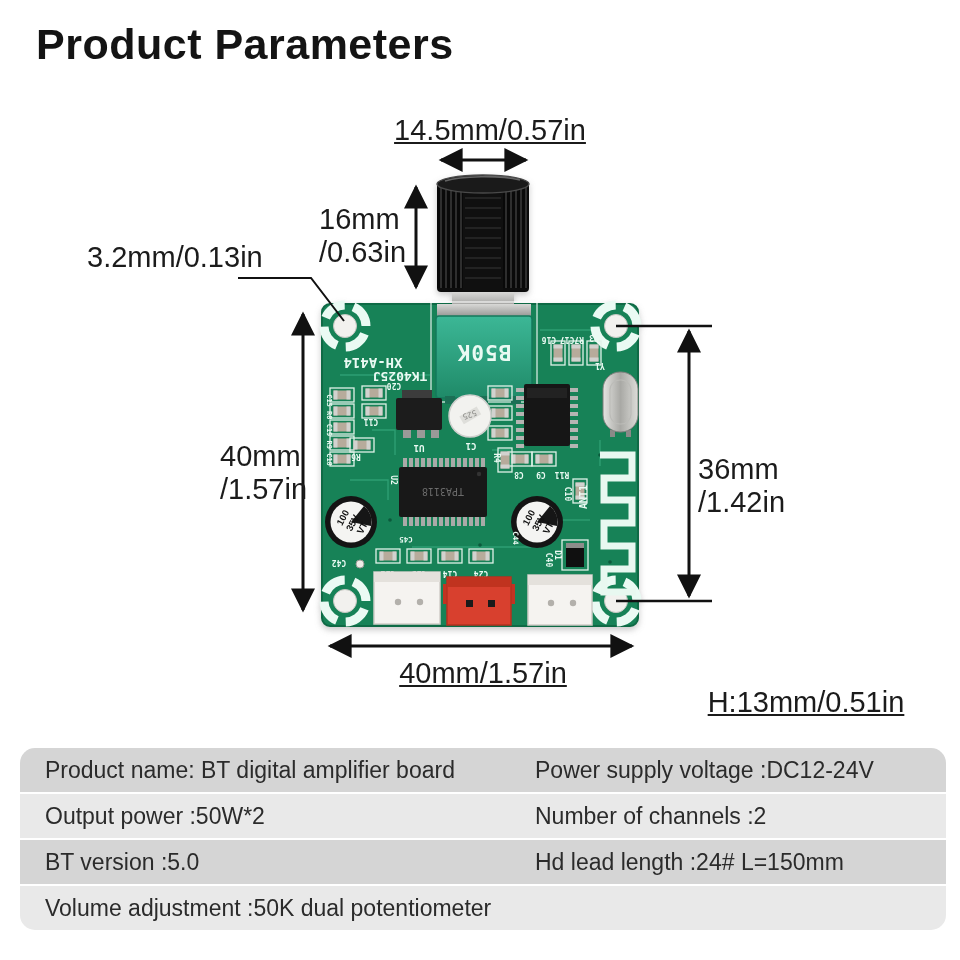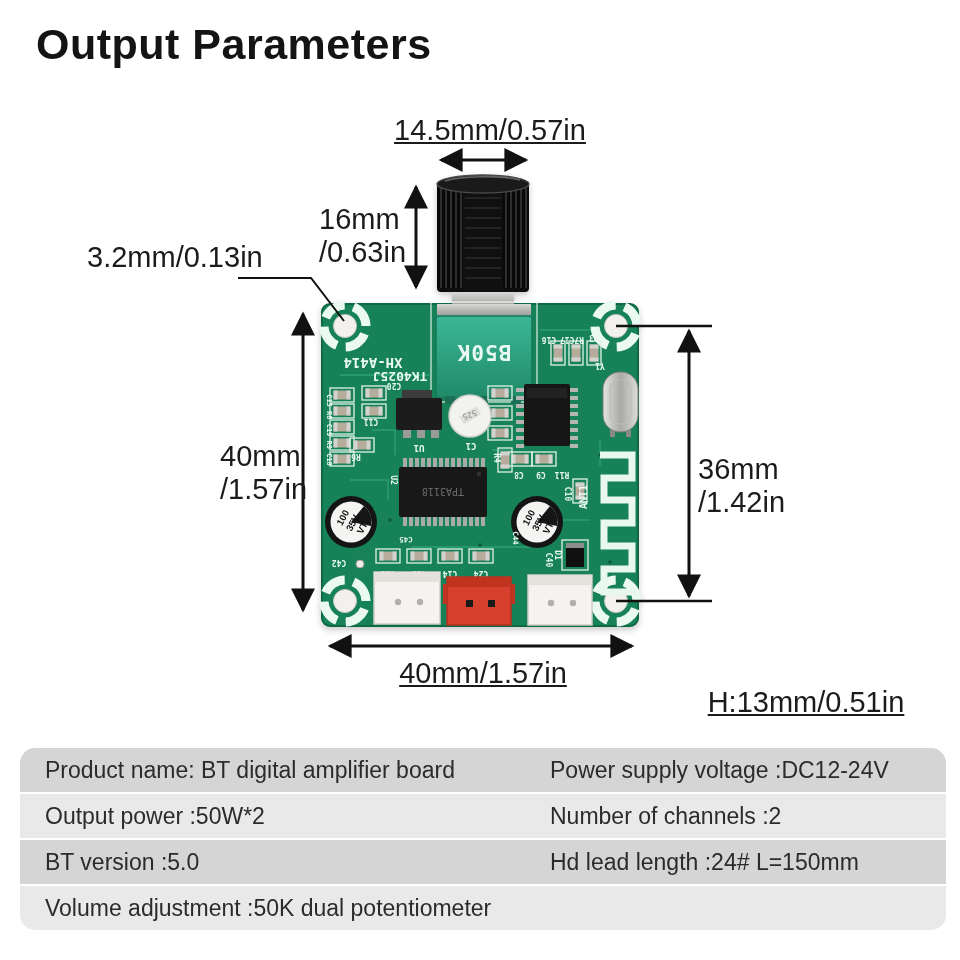--- a/index.html
+++ b/index.html
@@ -21,28 +21,28 @@
     position:absolute;left:20px;top:748px;width:926px;border-radius:15px;overflow:hidden;
   }
   .spec-row{display:flex;height:44px;margin-bottom:2px;}
   .spec-row:last-child{margin-bottom:0;}
   .spec-row.dark{background:#d5d5d5;align-items:center;}
   .spec-row.light{background:#e9e9e9;}
   .cell-left{
     flex:0 0 515px;box-sizing:border-box;padding-left:25px;
     line-height:44px;font-size:23px;color:#2b2b2b;white-space:nowrap;
   }
-  .cell-right{flex:1;line-height:44px;font-size:23px;color:#2b2b2b;white-space:nowrap;margin-left:15px;}
+  .cell-right{flex:1;line-height:44px;font-size:23px;color:#2b2b2b;white-space:nowrap;}
   
   .silk{font-family:"DejaVu Sans Mono",monospace;fill:#eafaf3;font-weight:bold;}
 </style>
 </head>
 <body>
 
-<div class="page-title">Output Parameters</div>
+<div class="page-title">Product Parameters</div>
 
 <svg class="diagram-svg" width="960" height="745" viewBox="0 0 960 745">
   <defs>
     <marker id="arr" viewBox="0 0 10 10" refX="9" refY="5" markerWidth="10" markerHeight="8" orient="auto-start-reverse">
       <path d="M0,0 L10,5 L0,10 z" fill="#111"></path>
     </marker>
     <pattern id="knurl" width="5" height="8" patternUnits="userSpaceOnUse">
       <rect width="5" height="8" fill="#090909"></rect>
       <rect width="2" height="8" fill="#2e2e2e"></rect>
     </pattern>

